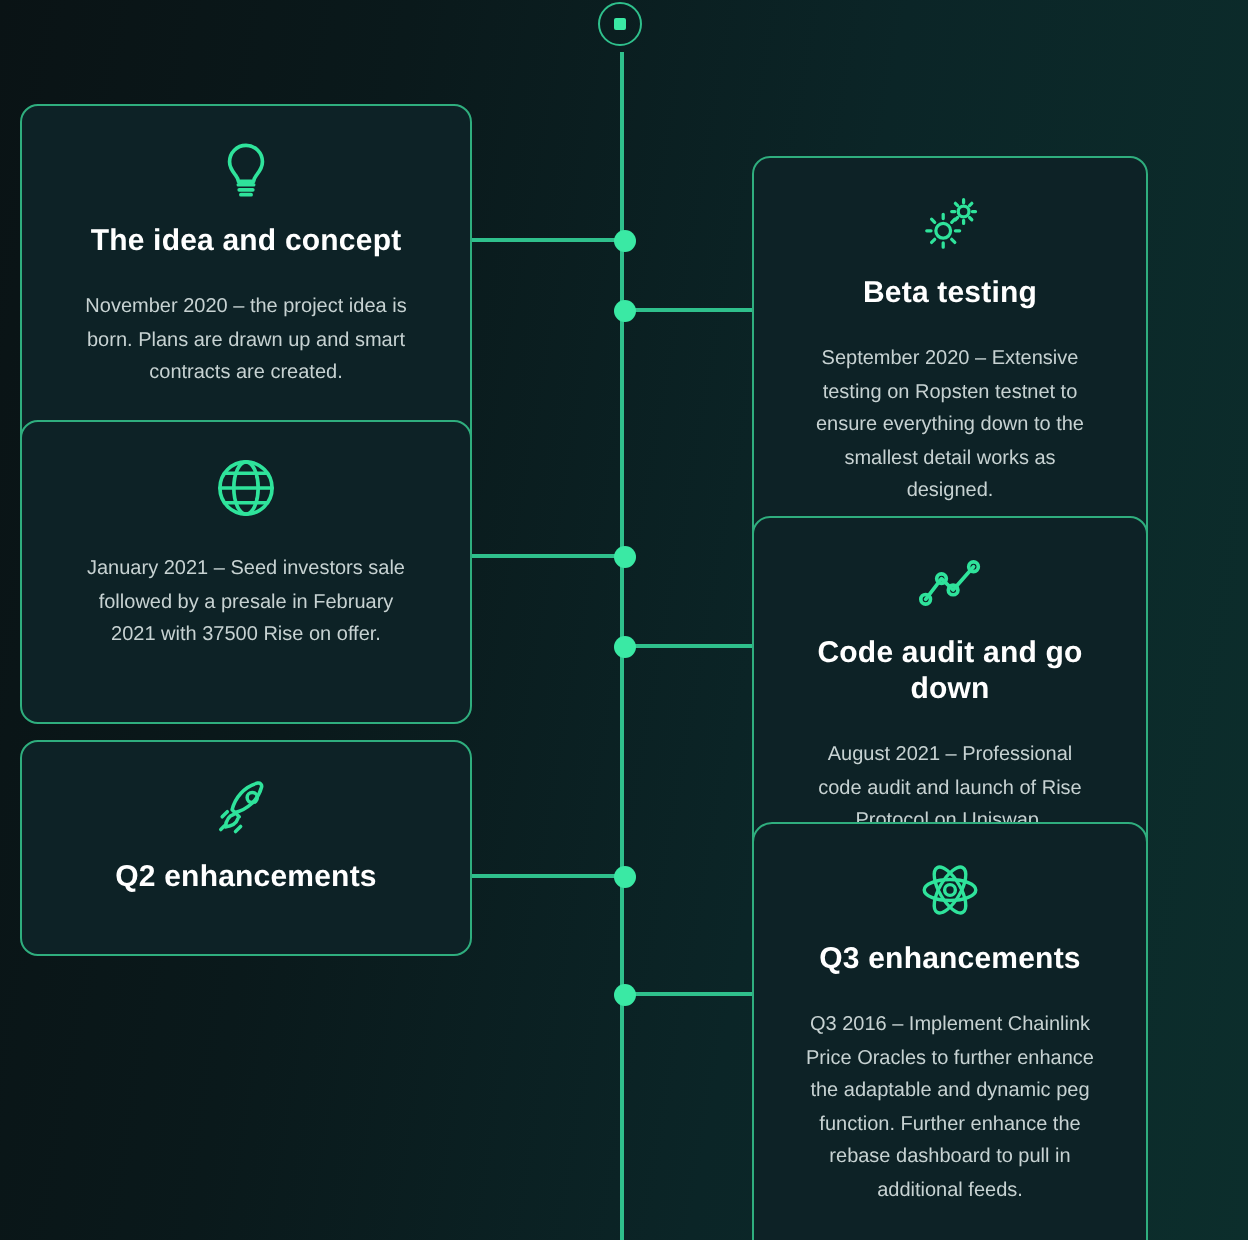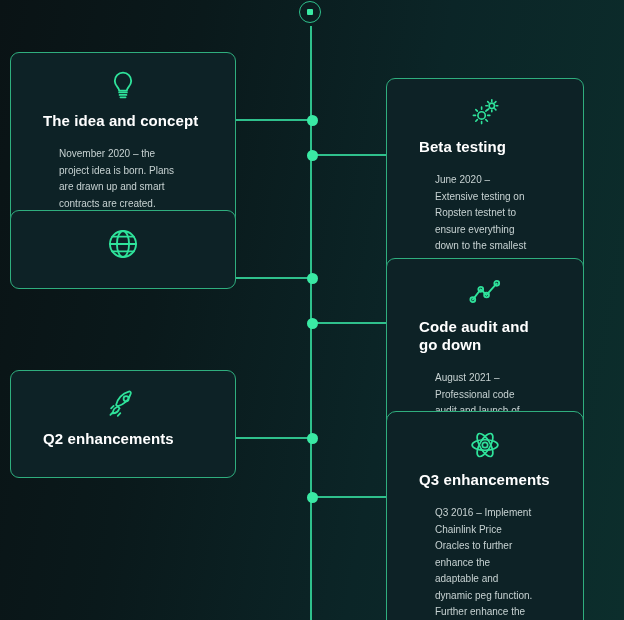--- a/index.html
+++ b/index.html
@@ -70,25 +70,25 @@
     margin-top: -1px;
   }
 
   
   .card {
     position: absolute;
     box-sizing: border-box;
     border: 1px solid #2fae7e;
     border-radius: 9px;
     background: #0d2226;
-    padding: 16px 32px 18px;
-    text-align: left;
+    padding: 16px 10px 18px;
+    text-align: center;
   }
   .card.left  { left: 10px;  width: 226px; }
-  .card.right { left: 386px; width: 198px; }
+  .card.right { left: 376px; width: 198px; }
 
   .card-icon {
     display: block;
     margin: 0 auto 9px;
     width: 34px;
     height: 34px;
     color: #2fe39b;
   }
   .card-icon svg { display: block; width: 100%; height: 100%; }
 
@@ -146,31 +146,32 @@
   <div class="card right" style="top:78px;">
     <span class="card-icon">
       <svg viewBox="0 0 24 24" fill="none" stroke="currentColor" stroke-width="1.15" stroke-linecap="round" stroke-linejoin="round">
         <circle cx="9.6" cy="14.4" r="2.6"></circle>
         <path d="M9.6 8.6v1.5M9.6 18.7v1.5M3.8 14.4h1.5M13.9 14.4h1.5M5.5 10.3l1.1 1.1M12.6 17.4l1.1 1.1M5.5 18.5l1.1-1.1M12.6 11.4l1.1-1.1"></path>
         <circle cx="16.8" cy="7.6" r="1.9"></circle>
         <path d="M16.8 3.4v1.1M16.8 10.7v1.1M12.6 7.6h1.1M19.9 7.6H21M13.9 4.7l.8.8M18.9 9.7l.8.8M13.9 10.5l.8-.8M18.9 5.5l.8-.8"></path>
       </svg>
     </span>
     <h3 class="card-title">Beta testing</h3>
-    <p class="card-body">June 2020 – Extensive testing on Ropsten testnet to ensure everything down to the smallest detail works as designed.</p>
+    <p class="card-body">September 2020 – Extensive testing on Ropsten testnet to ensure everything down to the smallest detail works as designed.</p>
   </div>
 
   <div class="card left" style="top:210px;">
     <span class="card-icon">
       <svg viewBox="0 0 24 24" fill="none" stroke="currentColor" stroke-width="1.3" stroke-linecap="round" stroke-linejoin="round">
         <circle cx="12" cy="12" r="9.2"></circle>
         <ellipse cx="12" cy="12" rx="4.3" ry="9.2"></ellipse>
         <path d="M2.8 12h18.4M4.4 6.8h15.2M4.4 17.2h15.2"></path>
       </svg>
     </span>
+    <p class="card-body">January 2021 – Seed investors sale followed by a presale in February 2021 with 37500 Rise on offer.</p>
   </div>
 
   <div class="card right" style="top:258px;">
     <span class="card-icon">
       <svg viewBox="0 0 24 24" fill="none" stroke="currentColor" stroke-width="1.3" stroke-linecap="round" stroke-linejoin="round">
         <path d="M3.4 17.4 9 10.1l4.1 4 7.2-8.2"></path>
         <circle cx="3.4" cy="17.4" r="1.7"></circle>
         <circle cx="9" cy="10.1" r="1.7"></circle>
         <circle cx="13.1" cy="14.1" r="1.7"></circle>
         <circle cx="20.3" cy="5.9" r="1.7"></circle>

